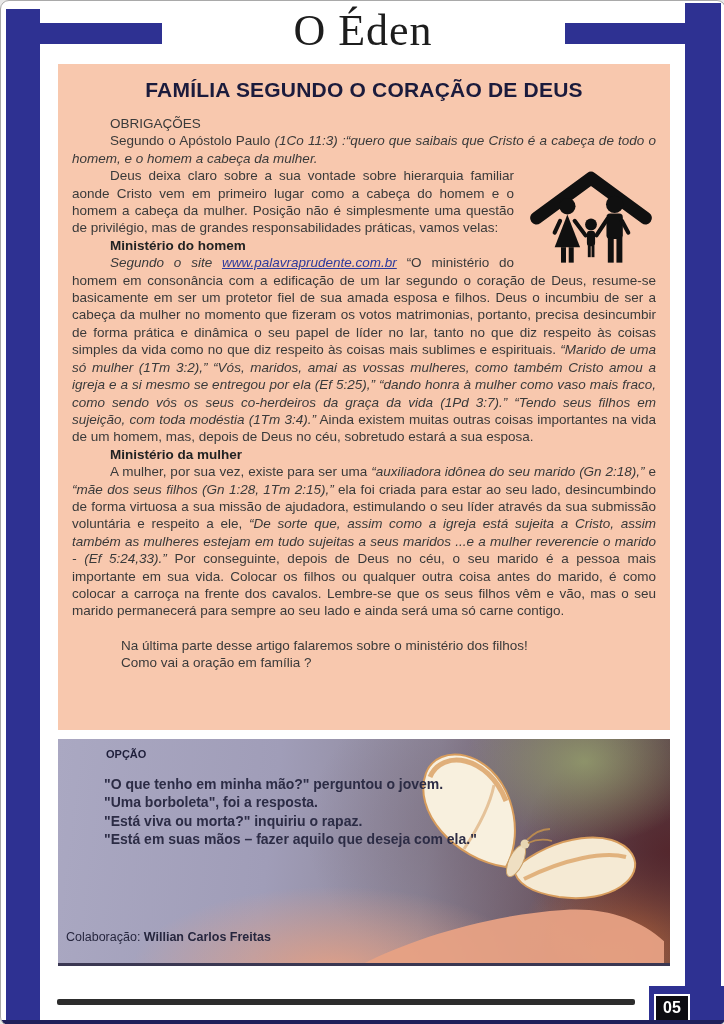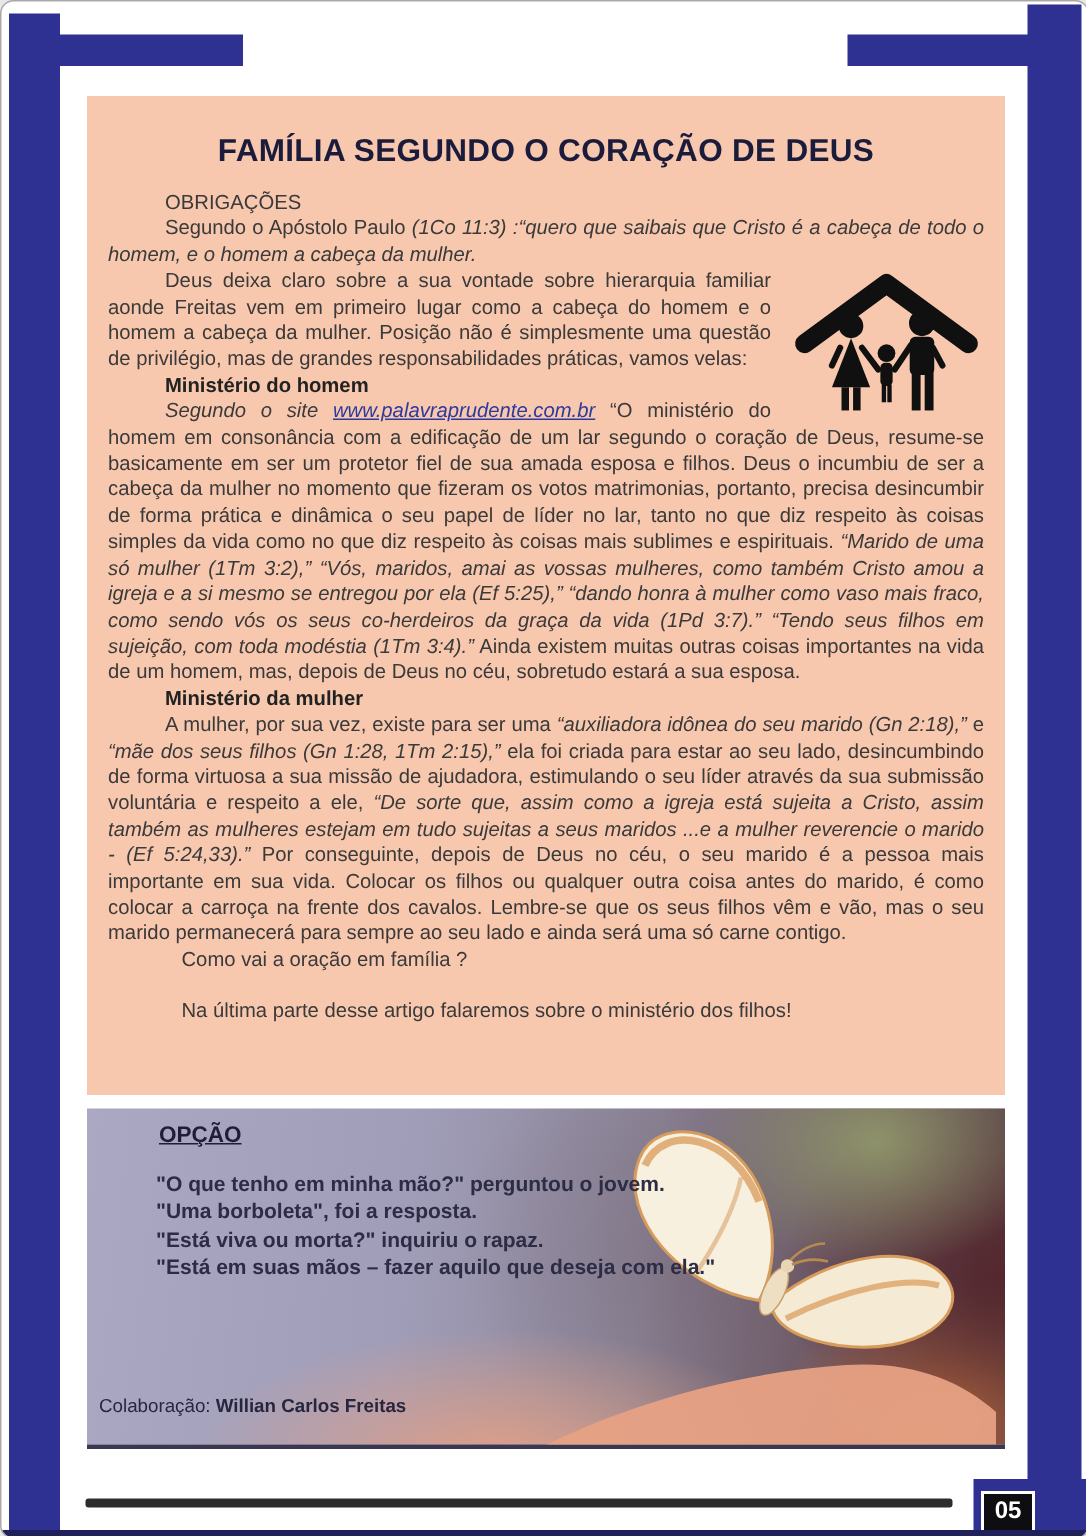--- a/index.html
+++ b/index.html
@@ -28,21 +28,21 @@
     font-family:"Liberation Serif","DejaVu Serif",serif;font-weight:normal;
     font-size:44px;color:#1d1d1d;letter-spacing:1px;
   }
 
   
   .article{
     position:absolute;left:57px;top:63px;width:612px;height:666px;box-sizing:border-box;
     background:#f8c8ae;padding:10px 14px 30px;color:#3a3a3a;overflow:hidden;
   }
   .article-title{
-    margin:15px 0 13px;text-align:center;font-size:21px;color:#1b1b3c;letter-spacing:.2px;
+    margin:4px 0 13px;text-align:center;font-size:21px;color:#1b1b3c;letter-spacing:.2px;
   }
   .article-body{font-size:13.5px;line-height:1.29;text-align:justify;}
   .article-body p{margin:0;}
   p.ind{text-indent:38px;}
   p.sub{text-indent:38px;font-weight:bold;text-align:left;color:#222222;}
   p.closing{text-indent:0;margin-left:49px;text-align:left;}
   p.first{margin-top:17px;}
   .i{font-style:italic;}
   .b{font-weight:bold;}
   a.link{color:#2d3a9c;text-decoration:underline;font-style:italic;}
@@ -58,34 +58,35 @@
     background:
       radial-gradient(170px 120px at 86% 10%, rgba(148,158,108,0.85), rgba(148,158,108,0) 70%),
       radial-gradient(200px 160px at 100% 50%, rgba(84,38,44,0.95), rgba(84,38,44,0) 75%),
       radial-gradient(160px 120px at 94% 88%, rgba(205,115,60,0.8), rgba(205,115,60,0) 70%),
       radial-gradient(260px 110px at 45% 104%, rgba(231,161,132,0.9), rgba(231,161,132,0) 78%),
       radial-gradient(240px 200px at 70% 40%, rgba(112,96,112,0.5), rgba(112,96,112,0) 75%),
       linear-gradient(97deg,#aaa8c2 0%,#a09db8 35%,#8d8698 60%,#6b5560 80%,#543c44 100%);
   }
   .butterfly-svg{position:absolute;right:6px;top:0;width:300px;height:227px;z-index:1;}
   .option-content{position:relative;z-index:2;}
-  .option-title{margin:2px 0 15px 40px;font-size:15px;color:#1e1e3a;text-decoration:underline;}
+  .option-title{margin:2px 0 15px 40px;font-size:11px;color:#1e1e3a;}
   .option-body p{margin:0;font-weight:bold;font-size:14px;line-height:1.32;text-indent:38px;text-align:justify;}
   .option .credit{position:absolute;left:8px;bottom:7px;z-index:2;color:#26263e;}
 </style>
 </head>
 <body>
 
 <div class="page">
 
   <div class="bar-left"></div>
   <div class="bar-right"></div>
   <div class="bar-top-left"></div>
   <div class="bar-top-right"></div>
 
+  <h1 class="masthead">O Éden</h1>
 
   <section class="article">
     <h2 class="article-title">FAMÍLIA SEGUNDO O CORAÇÃO DE DEUS</h2>
     <div class="article-body" id="article-body">
         <p class="ind"><span>OBRIGAÇÕES</span></p>
         <p class="ind"><span>Segundo o Apóstolo Paulo </span><span class="i">(1Co 11:3) :“quero que saibais que Cristo é a cabeça de todo o homem, e o homem a cabeça da mulher.</span></p>
   <div class="family-float">
     <svg viewBox="0 0 140 110" xmlns="http://www.w3.org/2000/svg" aria-hidden="true">
       <path d="M10 54 L70 10 L130 54" stroke="#101010" stroke-width="14" fill="none" stroke-linecap="round" stroke-linejoin="round"></path>
       <g fill="#101010">
@@ -103,27 +104,27 @@
         <rect x="70.6" y="84" width="3.2" height="13"></rect>
       </g>
       <g stroke="#101010" stroke-width="4.5" stroke-linecap="round" fill="none">
         <path d="M52 57 L64 73"></path>
         <path d="M88 55 L76 73"></path>
         <path d="M36 57 L30 70"></path>
         <path d="M104 57 L111 70"></path>
       </g>
     </svg>
   </div>
-<p class="ind"><span>Deus deixa claro sobre a sua vontade sobre hierarquia familiar aonde Freitas vem em primeiro lugar como a cabeça do homem e o homem a cabeça da mulher. Posição não é simplesmente uma questão de privilégio, mas de grandes responsabilidades práticas, vamos velas:</span></p>
+<p class="ind"><span>Deus deixa claro sobre a sua vontade sobre hierarquia familiar aonde Cristo vem em primeiro lugar como a cabeça do homem e o homem a cabeça da mulher. Posição não é simplesmente uma questão de privilégio, mas de grandes responsabilidades práticas, vamos velas:</span></p>
         <p class="sub"><span class="b">Ministério do homem</span></p>
         <p class="ind"><span class="i">Segundo o site </span><a href="#" class="link">www.palavraprudente.com.br</a><span> “O ministério do homem em consonância com a edificação de um lar segundo o coração de Deus, resume-se basicamente em ser um protetor fiel de sua amada esposa e filhos. Deus o incumbiu de ser a cabeça da mulher no momento que fizeram os votos matrimonias, portanto, precisa desincumbir de forma prática e dinâmica o seu papel de líder no lar, tanto no que diz respeito às coisas simples da vida como no que diz respeito às coisas mais sublimes e espirituais. </span><span class="i">“Marido de uma só mulher (1Tm 3:2),” “Vós, maridos, amai as vossas mulheres, como também Cristo amou a igreja e a si mesmo se entregou por ela (Ef 5:25),” “dando honra à mulher como vaso mais fraco, como sendo vós os seus co-herdeiros da graça da vida (1Pd 3:7).” “Tendo seus filhos em sujeição, com toda modéstia (1Tm 3:4).”</span><span> Ainda existem muitas outras coisas importantes na vida de um homem, mas, depois de Deus no céu, sobretudo estará a sua esposa.</span></p>
         <p class="sub"><span class="b">Ministério da mulher</span></p>
         <p class="ind"><span>A mulher, por sua vez, existe para ser uma </span><span class="i">“auxiliadora idônea do seu marido (Gn 2:18),”</span><span> e </span><span class="i">“mãe dos seus filhos (Gn 1:28, 1Tm 2:15),”</span><span> ela foi criada para estar ao seu lado, desincumbindo de forma virtuosa a sua missão de ajudadora, estimulando o seu líder através da sua submissão voluntária e respeito a ele, </span><span class="i">“De sorte que, assim como a igreja está sujeita a Cristo, assim também as mulheres estejam em tudo sujeitas a seus maridos ...e a mulher reverencie o marido - (Ef 5:24,33).”</span><span> Por conseguinte, depois de Deus no céu, o seu marido é a pessoa mais importante em sua vida. Colocar os filhos ou qualquer outra coisa antes do marido, é como colocar a carroça na frente dos cavalos. Lembre-se que os seus filhos vêm e vão, mas o seu marido permanecerá para sempre ao seu lado e ainda será uma só carne contigo.</span></p>
+        <p class="closing first"><span>Na última parte desse artigo falaremos sobre o ministério dos filhos!</span></p>
         <p class="closing"><span>Como vai a oração em família ?</span></p>
-        <p class="closing first"><span>Na última parte desse artigo falaremos sobre o ministério dos filhos!</span></p>
       </div>
   </section>
 
   <section class="option">
     <svg class="butterfly-svg" viewBox="0 0 300 227" xmlns="http://www.w3.org/2000/svg" aria-hidden="true">
       <path d="M-5 227 C40 203 120 176 200 171 C245 168 280 182 305 207 L305 227 Z" fill="#e7a184" opacity="0.95"></path>
       <path d="M142 128 C90 120 48 72 62 34 C74 3 128 10 146 62 C154 86 152 110 142 128 Z" fill="#f8f0de" stroke="#d79c5c" stroke-width="2"></path>
       <path d="M150 130 C190 95 250 88 268 115 C282 138 248 165 195 158 C170 154 152 146 150 130 Z" fill="#f5ead4" stroke="#d79c5c" stroke-width="2"></path>
       <path d="M66 38 C78 10 124 16 142 62" stroke="#d89a58" stroke-width="5" fill="none" opacity="0.75"></path>
       <path d="M160 140 C200 120 240 112 262 118" stroke="#d89a58" stroke-width="4" fill="none" opacity="0.7"></path>

